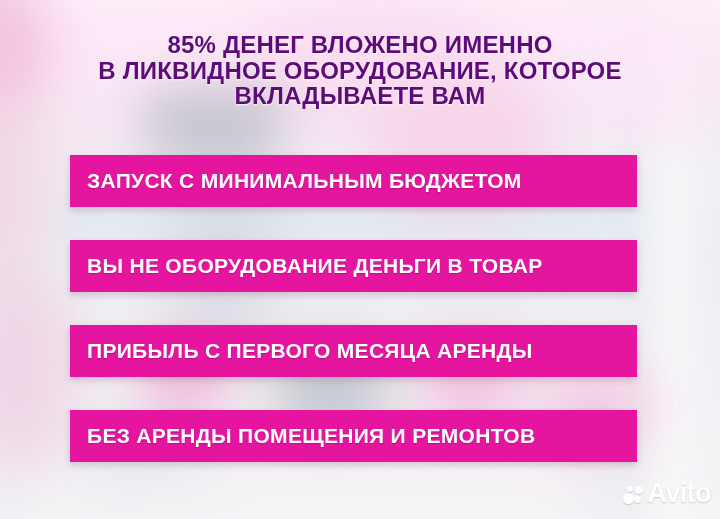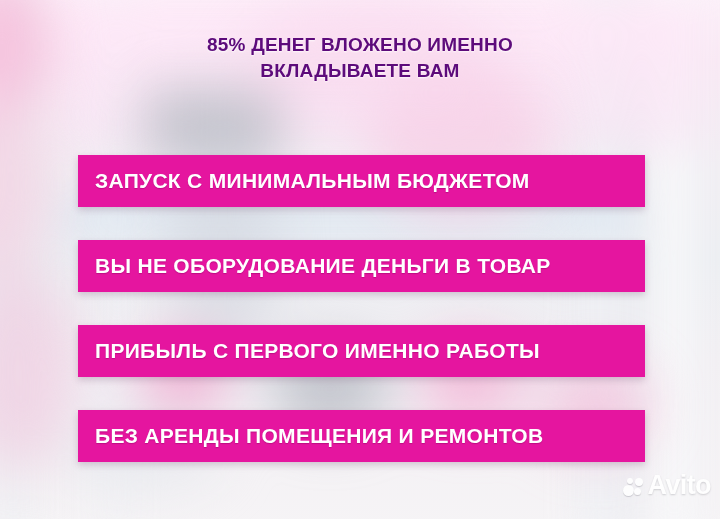--- a/index.html
+++ b/index.html
@@ -45,31 +45,31 @@
   
   .heading {
     position: absolute;
     left: 0;
     right: 0;
     top: 32px;
     z-index: 5;
     text-align: center;
     color: #5d0b7b;
     font-weight: bold;
-    font-size: 19px;
+    font-size: 24px;
     line-height: 25.5px;
     letter-spacing: .2px;
     text-shadow: 0 1px 2px rgba(255,255,255,.85);
   }
   .heading .hline { display: block; white-space: nowrap; }
 
   
   .bars {
     position: absolute;
-    left: 78px;
+    left: 70px;
     top: 155px;
     width: 567px;
     z-index: 5;
   }
   .bar {
     position: relative;
     height: 52px;
     background: #e5159f;
     margin-bottom: 33px;
     box-shadow: 0 3px 7px rgba(90,40,80,.22);
@@ -84,21 +84,21 @@
     letter-spacing: .3px;
     padding-left: 17px;
     white-space: nowrap;
     text-shadow: 0 1px 1px rgba(120,0,80,.35);
   }
 
   
   .watermark {
     position: absolute;
     right: 9px;
-    bottom: 20px;
+    bottom: 12px;
     z-index: 6;
     display: flex;
     align-items: center;
     opacity: .92;
   }
   .wm-dots {
     position: relative;
     width: 22px;
     height: 22px;
     margin-right: 3px;
@@ -150,32 +150,33 @@
     <div class="blob" style="left:330px; top:404px; width:120px; height:90px;  background:#9ea3ad; opacity:.55;"></div>
     <div class="blob" style="left:476px; top:398px; width:110px; height:88px;  background:#f4aed2; opacity:.72;"></div>
     <div class="blob" style="left:600px; top:420px; width:110px; height:92px;  background:#f3b3d4; opacity:.6;"></div>
     <div class="blob" style="left:430px; top:120px; width:180px; height:160px; background:#f7cbe4; opacity:.65;"></div>
     <div class="blob" style="left:300px; top:60px;  width:260px; height:120px; background:#f9d7ec; opacity:.6;"></div>
     <div class="blob" style="left:120px; top:470px; width:160px; height:80px;  background:#e6e8ee; opacity:.8;"></div>
   </div>
 
   <div class="heading">
     <span class="hline">85% ДЕНЕГ ВЛОЖЕНО ИМЕННО</span>
+    <span class="hline">В ЛИКВИДНОЕ ОБОРУДОВАНИЕ, КОТОРОЕ</span>
     <span class="hline">ВКЛАДЫВАЕТЕ ВАМ</span>
   </div>
 
   <div class="bars">
     <div class="bar">
       <span class="bar-label">ЗАПУСК С МИНИМАЛЬНЫМ БЮДЖЕТОМ</span>
     </div>
     <div class="bar">
       <span class="bar-label">ВЫ НЕ ОБОРУДОВАНИЕ ДЕНЬГИ В ТОВАР</span>
     </div>
     <div class="bar">
-      <span class="bar-label">ПРИБЫЛЬ С ПЕРВОГО ИМЕННО РАБОТЫ</span>
+      <span class="bar-label">ПРИБЫЛЬ С ПЕРВОГО МЕСЯЦА АРЕНДЫ</span>
     </div>
     <div class="bar">
       <span class="bar-label">БЕЗ АРЕНДЫ ПОМЕЩЕНИЯ И РЕМОНТОВ</span>
     </div>
   </div>
 
   <div class="watermark">
     <span class="wm-dots">
       <i class="wm-d1"></i>
         <i class="wm-d2"></i>

